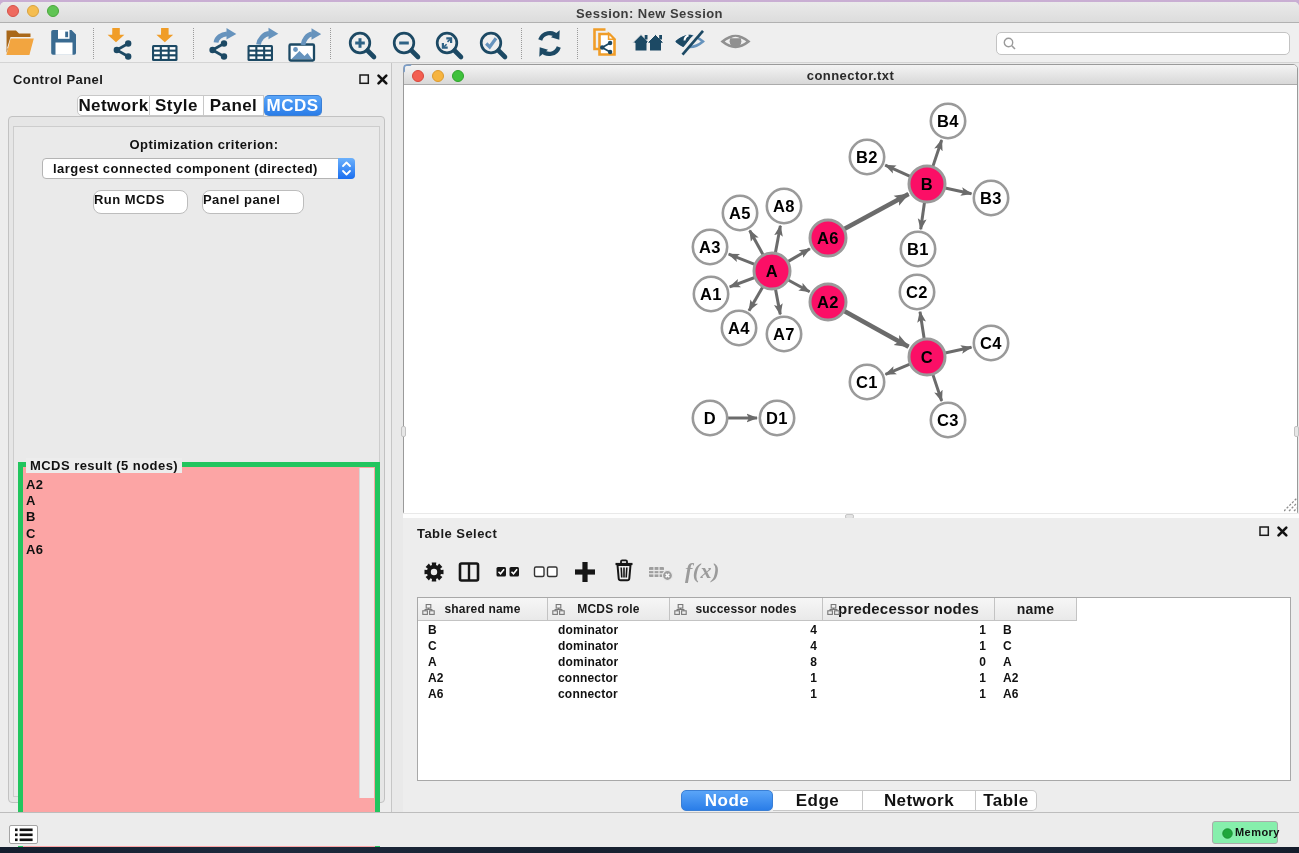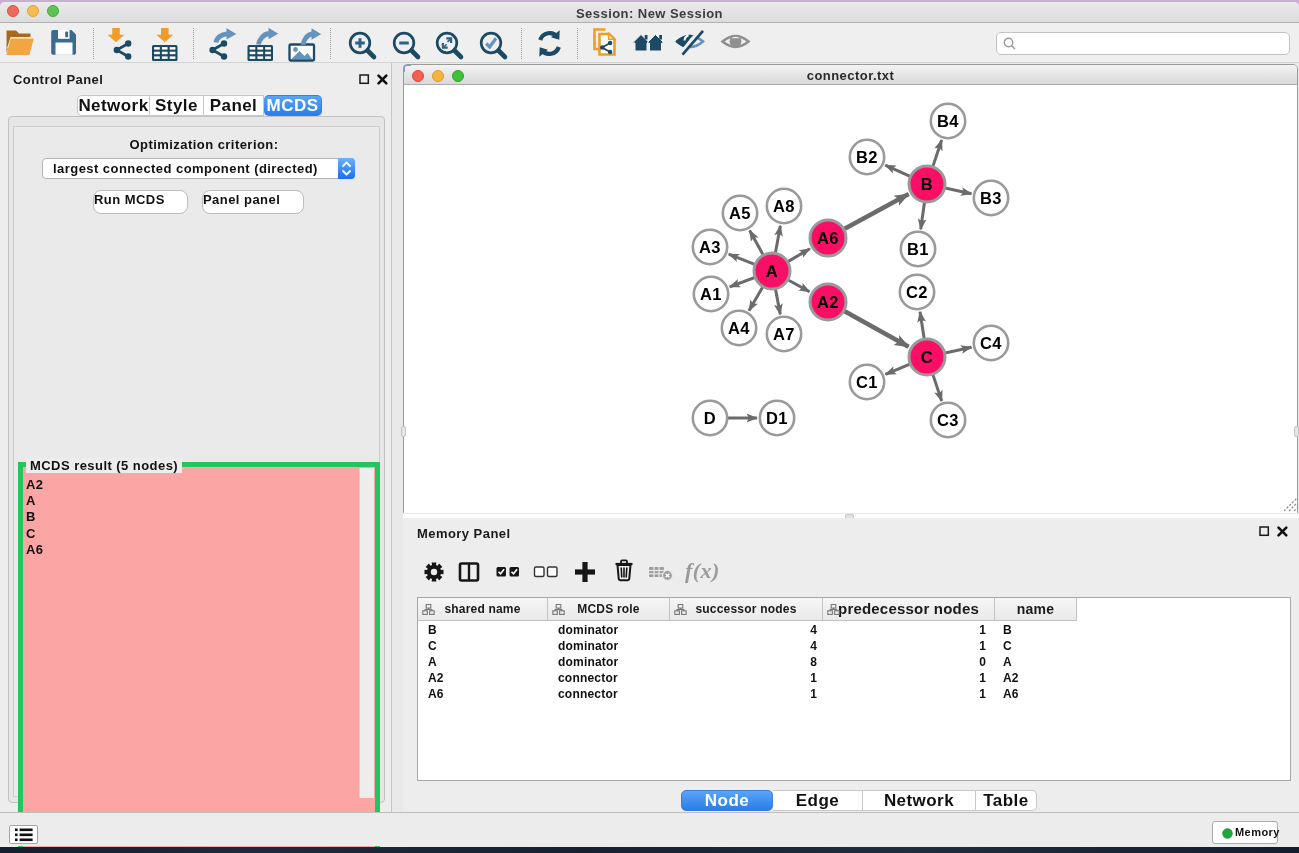--- a/index.html
+++ b/index.html
@@ -72,21 +72,21 @@
 
 #tpanel { left:403px; top:455px; width:896px; height:294px; background:#ededed; }
 #tp-title { left:14px; top:8px; font-size:13px; color:#1a1a1a; }
 #tp-toolbar { left:14px; top:36px; width:872px; height:36px; }
 #tp-table { letter-spacing:0.2px; left:14px; top:79px; width:874px; height:184px; background:#fff; border:1px solid #a8a8a8; }
 #tp-tabs { left:278px; top:272px; }
 #tp-tabs .tab { height:21px; }
 
 #statusbar { left:0; top:810px; width:1299px; height:34px; background:#ececec;
   border-top:1px solid #bdbdbd; }
-#memorybtn { left:1212px; top:8px; width:66px; height:23px; background:#ffffff;
+#memorybtn { left:1212px; top:8px; width:66px; height:23px; background:#86efac;
   border:1px solid #ababab; border-radius:3px; font-size:11px; color:#111;
   line-height:21px; padding-left:22px; }
 #listbtn { left:9px; top:12px; width:29px; height:19px; background:#fff;
   border:1px solid #a4a4a4; border-radius:2px; }
 </style>
 </head>
 <body>
 <div id="mainwin" class="abs">
   <div id="titlebar" class="abs">
     <div class="abs tl t-red"></div>
@@ -353,21 +353,21 @@
           <line x1="5" y1="16" x2="13" y2="8"></line>
           <line x1="10" y1="16" x2="13" y2="13"></line>
         </g>
       </svg>
     <div class="abs" style="left:400.5px;top:363px;width:5px;height:11px;background:#e6e6e6;border:1px solid #c2c2c2;border-radius:2px;"></div>
     <div class="abs" style="left:1293.5px;top:363px;width:5px;height:11px;background:#e6e6e6;border:1px solid #c2c2c2;border-radius:2px;"></div>
     <svg class="abs" style="left:403px;top:1px" width="10" height="10" viewBox="0 0 10 10">
         <path d="M0.5,9 L0.5,3 Q0.5,0.5 3,0.5 L9,0.5 L7.5,2 L3.5,2 Q2,2 2,3.5 L2,7.5 Z" fill="#7b9ec9"></path>
       </svg>
     <div id="tpanel" class="abs">
-      <div id="tp-title" class="abs">Memory Panel</div>
+      <div id="tp-title" class="abs">Table Select</div>
       <svg class="abs" style="left:855px;top:7px" width="32" height="14" viewBox="0 0 32 14">
           <rect x="2" y="2" width="8.3" height="8.3" fill="none" stroke="#1a1a1a" stroke-width="1.5"></rect>
           <path d="M20.5,2.6 L28.3,10.4 M28.3,2.6 L20.5,10.4" stroke="#111" stroke-width="2.6" stroke-linecap="round"></path>
         </svg>
       <div id="tp-toolbar" class="abs">
           <svg class="abs" style="left:0px;top:1px" width="34" height="34" viewBox="0 0 34 34">
             <path d="M23.9,15.0 L26.5,14.7 L26.5,19.3 L23.9,19.0 L23.3,20.5 L25.4,22.1 L22.1,25.4 L20.5,23.3 L19.0,23.9 L19.3,26.5 L14.7,26.5 L15.0,23.9 L13.5,23.3 L11.9,25.4 L8.6,22.1 L10.7,20.5 L10.1,19.0 L7.5,19.3 L7.5,14.7 L10.1,15.0 L10.7,13.5 L8.6,11.9 L11.9,8.6 L13.5,10.7 L15.0,10.1 L14.7,7.5 L19.3,7.5 L19.0,10.1 L20.5,10.7 L22.1,8.6 L25.4,11.9 L23.3,13.5 Z M20.2,17 A3.2,3.2 0 1 0 13.8,17 A3.2,3.2 0 1 0 20.2,17 Z" fill="#161616" fill-rule="evenodd"></path>
           </svg>
 <svg class="abs" style="left:35px;top:1px" width="34" height="34" viewBox="0 0 34 34">
             <rect x="8" y="8.5" width="18" height="17" rx="1.5" fill="none" stroke="#161616" stroke-width="2.6"></rect>

